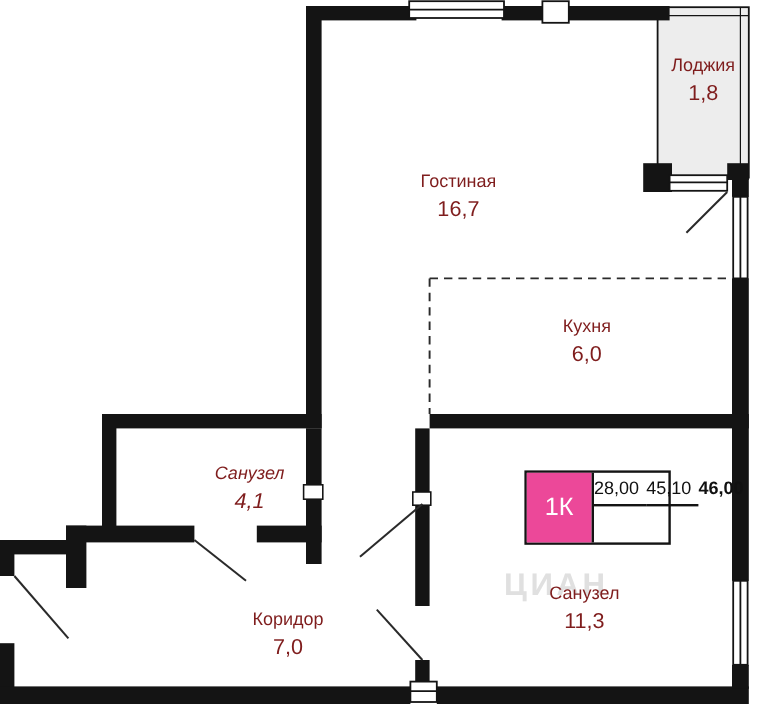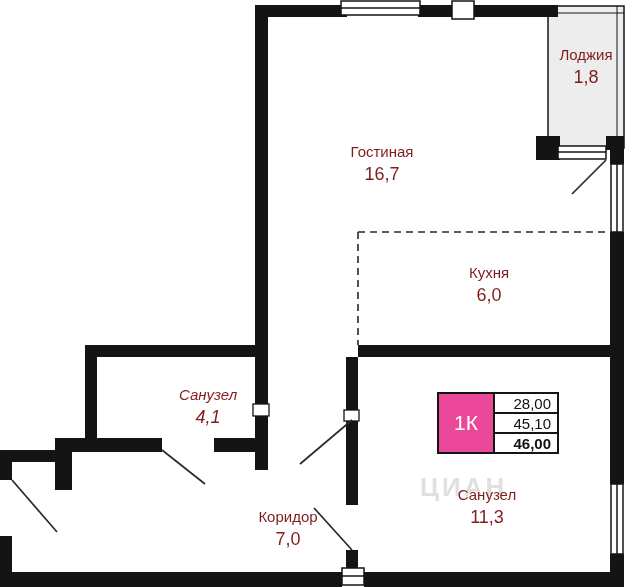--- a/index.html
+++ b/index.html
@@ -28,21 +28,21 @@
     background:#ffffff;
     z-index:4;
   }
   .badge .type{
     width:54px;height:58px;
     background:#ec4899;
     color:#ffffff;
     font-size:21px;font-weight:normal;
     display:flex;align-items:center;justify-content:center;
   }
-  .badge .vals{width:62px;display:flex;flex-direction:column;border-left:2px solid #141414;}
+  .badge .vals{width:62px;display:flex;flex-direction:row;border-left:2px solid #141414;}
   .badge .vals .row{
     height:26px;flex:1;
     display:flex;align-items:center;justify-content:flex-end;
     padding-right:6px;
     font-size:15px;color:#111;
     border-bottom:2px solid #141414;
   }
   .badge .vals .row:last-child{border-bottom:none;font-weight:bold;}
   .watermark{
     position:absolute;
@@ -141,21 +141,21 @@
   <div class="room-label" style="left:489px;top:263px;">
     <div class="rname">Кухня</div>
     <div class="rarea">6,0</div>
   </div>
 
   <div class="room-label" style="left:208px;top:385px;font-style:italic;">
     <div class="rname">Санузел</div>
     <div class="rarea">4,1</div>
   </div>
 
-  <div class="room-label" style="left:240px;top:507px;margin-left:48px;">
+  <div class="room-label" style="left:240px;top:507px;">
     <div class="rname">Коридор</div>
     <div class="rarea">7,0</div>
   </div>
 
   <div class="room-label" style="left:487px;top:485px;">
     <div class="rname">Санузел</div>
     <div class="rarea">11,3</div>
   </div>
 
   <div class="badge">

